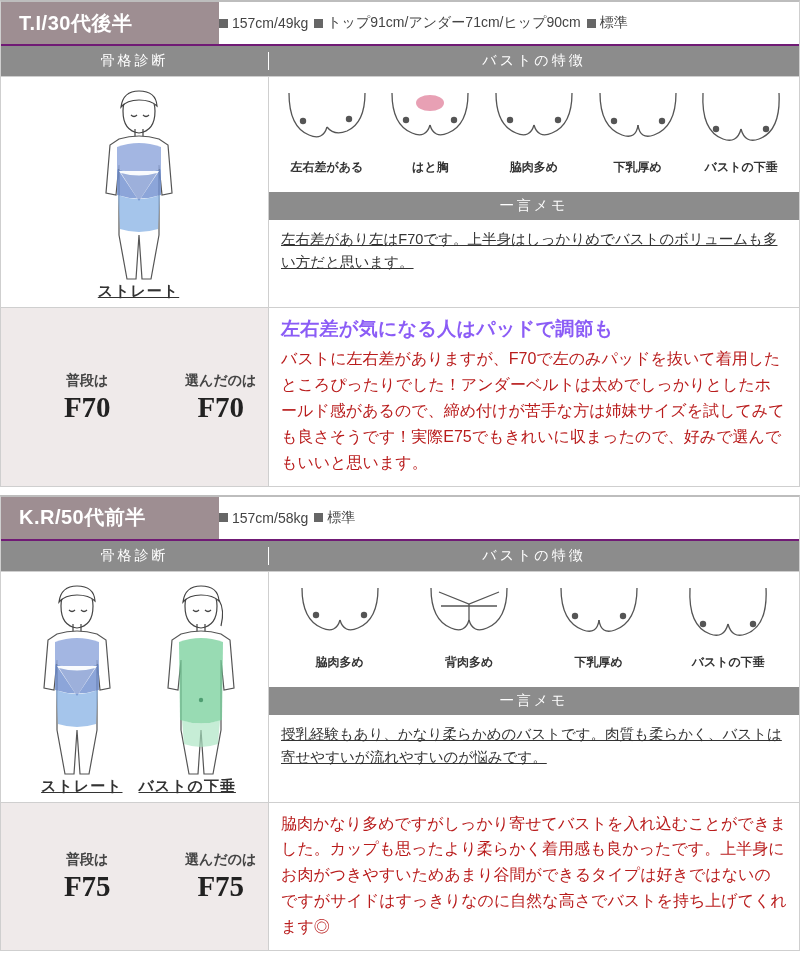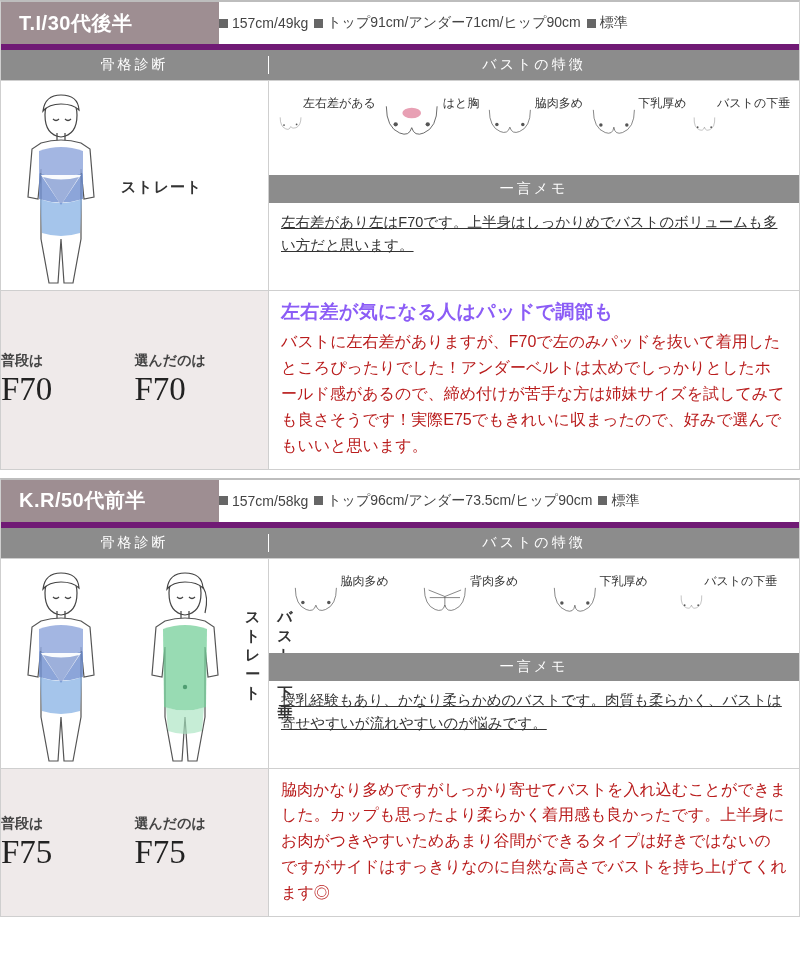--- a/index.html
+++ b/index.html
@@ -65,21 +65,21 @@
     margin-right: 4px;
   }
   
   .subhdr {
     display: flex;
     background: #8c8c8c;
     color: #ffffff;
     height: 30px;
     align-items: center;
     font-size: 14px;
-    border-top: 6px solid #701a75;
+    border-top: 2px solid #701a75;
   }
   .subhdr .cell-left {
     width: 268px;
     text-align: center;
     box-sizing: border-box;
     border-right: 1px solid #ffffff;
     letter-spacing: 3px;
   }
   .subhdr .cell-right {
     flex: 1;
@@ -89,26 +89,27 @@
   
   .bodyrow {
     display: flex;
     align-items: stretch;
     border-top: 1px solid #cfcfcf;
   }
   .figbox {
     width: 268px;
     box-sizing: border-box;
     border-right: 1px solid #cfcfcf;
-    padding: 8px 0 6px 0;
-    display: flex;
-    flex-direction: row;
+    padding: 8px 0 6px 8px;
+    display: flex;
+    flex-direction: column;
     align-items: center;
     justify-content: flex-start;
     background: #fff;
+    text-decoration: underline;
   }
   .figs {
     display: flex;
     gap: 4px;
     justify-content: center;
   }
   .figcaps {
     display: flex;
     gap: 16px;
     justify-content: center;
@@ -127,22 +128,24 @@
     flex-direction: column;
   }
   .breasts {
     display: flex;
     justify-content: space-around;
     align-items: flex-end;
     padding: 10px 6px 0 6px;
   }
   .bitem {
     display: flex;
-    flex-direction: row;
+    flex-direction: column;
+    align-items: center;
     width: 98px;
+    font-weight: bold;
   }
   .blabel {
     font-size: 12px;
     color: #333;
     margin-top: 4px;
     white-space: nowrap;
   }
   .memo-hdr {
     background: #8c8c8c;
     color: #fff;
@@ -169,32 +172,33 @@
     width: 268px;
     box-sizing: border-box;
     background: #efeaea;
     border-right: 1px solid #cfcfcf;
     display: flex;
     align-items: center;
     justify-content: space-around;
     padding: 10px 0;
   }
   .sizecell {
-    text-align: left;
+    text-align: center;
     width: 50%;
+    padding-left: 39px;
   }
   .sizecap {
     font-size: 14px;
     font-weight: bold;
     color: #444;
     margin-bottom: 2px;
   }
   .sizeval {
-    font-size: 33px;
-    font-weight: normal;
+    font-size: 29px;
+    font-weight: bold;
     color: #222;
     line-height: 1.05;
     font-family: "Liberation Serif", serif;
   }
   .commentbox {
     flex: 1;
     padding: 8px 12px 10px 12px;
     box-sizing: border-box;
   }
   .comment-title {
@@ -349,24 +353,20 @@
 
     <div class="hdr">
       <div class="hdr-name">K.R/50代前半</div>
       <div class="hdr-specs">
         <span class="spec">
             <span class="sq"></span>
             <span>157cm/58kg</span>
           </span>
         <span class="spec">
             <span class="sq"></span>
-            <span>トップ96cm/アンダー73.5cm/ヒップ90cm</span>
-          </span>
-        <span class="spec">
-            <span class="sq"></span>
             <span>標準</span>
           </span>
       </div>
     </div>
 
     <div class="subhdr">
       <div class="cell-left">骨格診断</div>
       <div class="cell-right">バストの特徴</div>
     </div>
 

